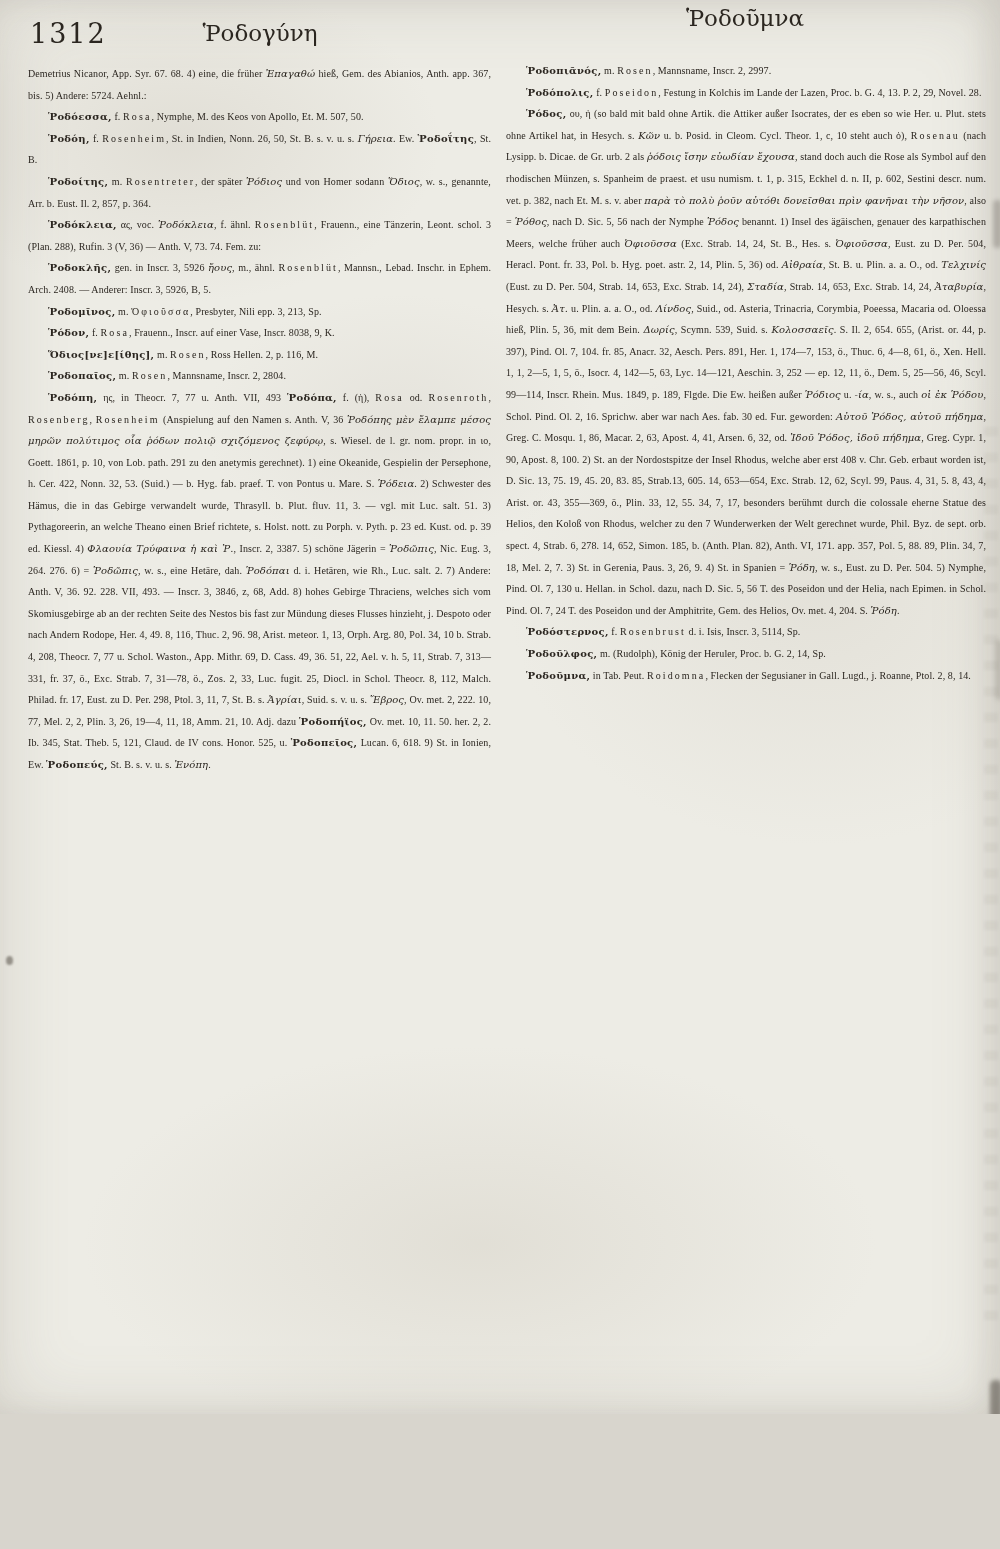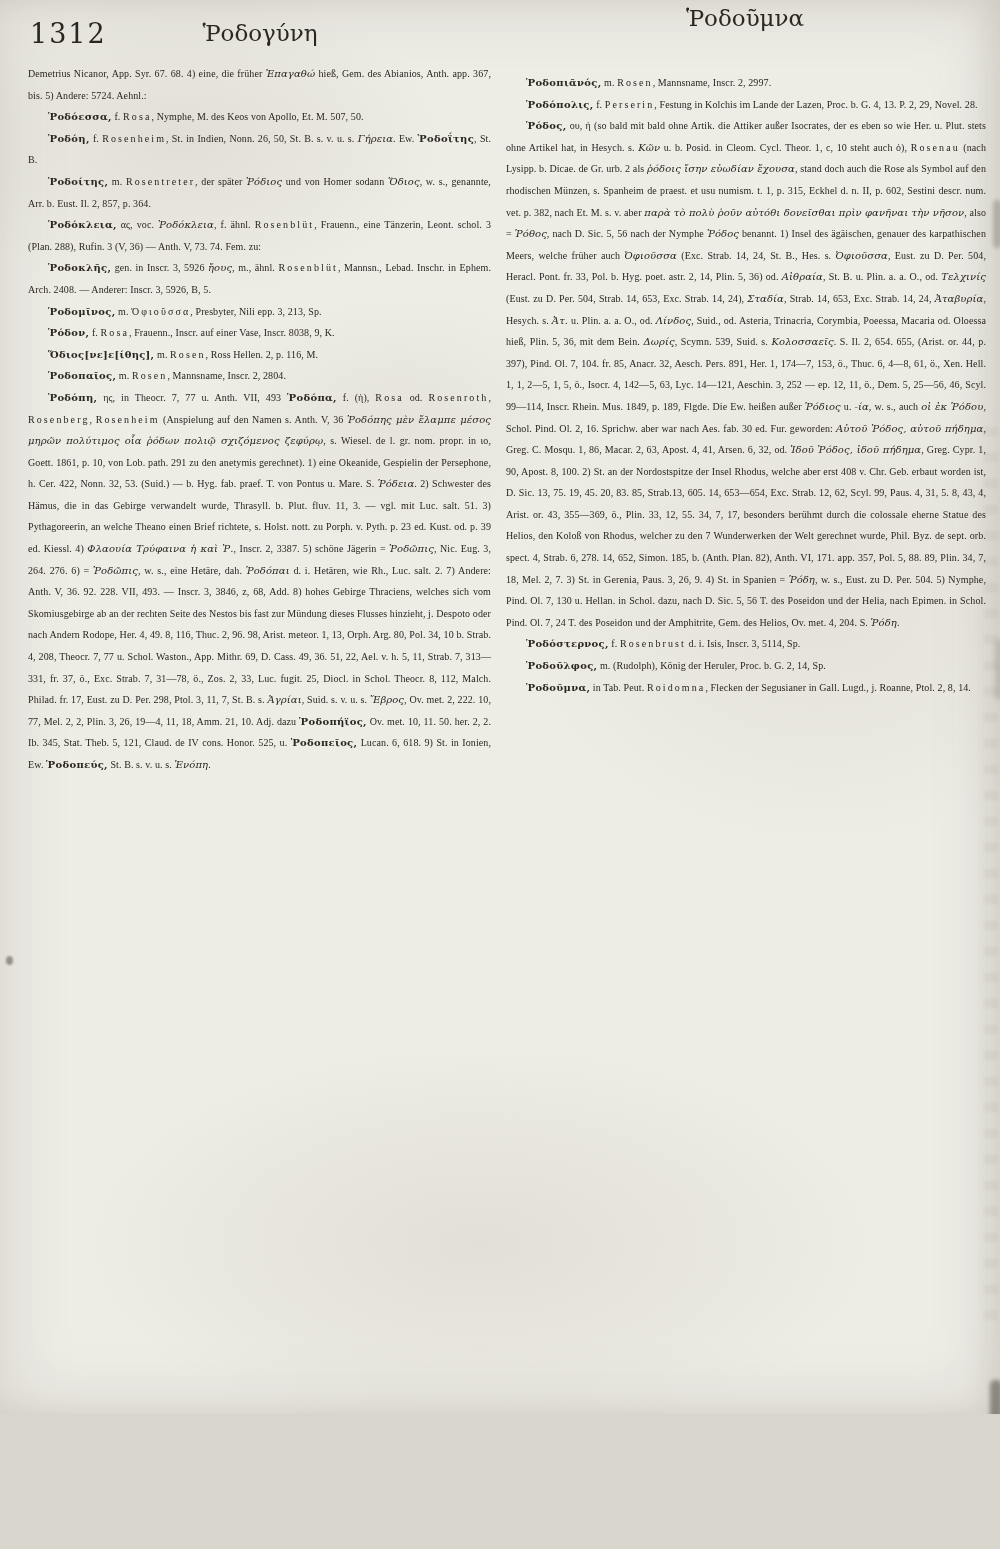--- a/index.html
+++ b/index.html
@@ -35,21 +35,21 @@
   .head-left  { left: 60px;  top: 20px; width: 400px; }
   .head-right { left: 505px; top: 5px;  width: 480px; }
   .column {
     position: absolute;
     text-align: justify;
     font-size: 10px;
     line-height: 21.6px;
     letter-spacing: 0.1px;
   }
   .column-left  { left: 28px;  top: 63px; width: 463px; }
-  .column-right { left: 506px; top: 72px; width: 480px; }
+  .column-right { left: 506px; top: 60px; width: 480px; }
   .entry { margin: 0; text-indent: 20px; }
   .entry.no-indent { text-indent: 0; }
   .seg-b { font-weight: bold; font-family: "DejaVu Serif", serif; letter-spacing: 0.3px; }
   .seg-i { font-style: italic; font-family: "DejaVu Serif", serif; }
   .seg-s { letter-spacing: 2.1px; }
   .seg-n { }
   .artifact { position: absolute; pointer-events: none; }
   .artifact-right-top {
     right: -2px; top: 200px; width: 9px; height: 48px;
     background: #6a645c; opacity: 0.35; filter: blur(2px);
@@ -99,21 +99,21 @@
       <p class="entry"><span class="seg-b">Ῥοδόκλεια,</span><span class="seg-n"> ας, voc. </span><span class="seg-i">Ῥοδόκλεια</span><span class="seg-n">, f. ähnl. </span><span class="seg-s">Rosenblüt</span><span class="seg-n">, Frauenn., eine Tänzerin, Leont. schol. 3 (Plan. 288), Rufin. 3 (V, 36) — Anth. V, 73. 74. Fem. zu:</span></p>
       <p class="entry"><span class="seg-b">Ῥοδοκλῆς,</span><span class="seg-n"> gen. in Inscr. 3, 5926 </span><span class="seg-i">ἤους</span><span class="seg-n">, m., ähnl. </span><span class="seg-s">Rosenblüt</span><span class="seg-n">, Mannsn., Lebad. Inschr. in Ephem. Arch. 2408. — Anderer: Inscr. 3, 5926, B, 5.</span></p>
       <p class="entry"><span class="seg-b">Ῥοδομῖνος,</span><span class="seg-n"> m. </span><span class="seg-s">Ὀφιοῦσσα</span><span class="seg-n">, Presbyter, Nili epp. 3, 213, Sp.</span></p>
       <p class="entry"><span class="seg-b">Ῥόδον,</span><span class="seg-n"> f. </span><span class="seg-s">Rosa</span><span class="seg-n">, Frauenn., Inscr. auf einer Vase, Inscr. 8038, 9, K.</span></p>
       <p class="entry"><span class="seg-b">Ὅδιος[νε]ε[ίθης],</span><span class="seg-n"> m. </span><span class="seg-s">Rosen</span><span class="seg-n">, Ross Hellen. 2, p. 116, M.</span></p>
       <p class="entry"><span class="seg-b">Ῥοδοπαῖος,</span><span class="seg-n"> m. </span><span class="seg-s">Rosen</span><span class="seg-n">, Mannsname, Inscr. 2, 2804.</span></p>
       <p class="entry"><span class="seg-b">Ῥοδόπη,</span><span class="seg-n"> ης, in Theocr. 7, 77 u. Anth. VII, 493 </span><span class="seg-b">Ῥοδόπα,</span><span class="seg-n"> f. (ἡ), </span><span class="seg-s">Rosa</span><span class="seg-n"> od. </span><span class="seg-s">Rosenroth</span><span class="seg-n">, </span><span class="seg-s">Rosenberg</span><span class="seg-n">, </span><span class="seg-s">Rosenheim</span><span class="seg-n"> (Anspielung auf den Namen s. Anth. V, 36 </span><span class="seg-i">Ῥοδόπης μὲν ἔλαμπε μέσος μηρῶν πολύτιμος οἷα ῥόδων πολιῷ σχιζόμενος ζεφύρῳ</span><span class="seg-n">, s. Wiesel. de l. gr. nom. propr. in ιο, Goett. 1861, p. 10, von Lob. path. 291 zu den anetymis gerechnet). 1) eine Okeanide, Gespielin der Persephone, h. Cer. 422, Nonn. 32, 53. (Suid.) — b. Hyg. fab. praef. T. von Pontus u. Mare. S. </span><span class="seg-i">Ῥόδεια</span><span class="seg-n">. 2) Schwester des Hämus, die in das Gebirge verwandelt wurde, Thrasyll. b. Plut. fluv. 11, 3. — vgl. mit Luc. salt. 51. 3) Pythagoreerin, an welche Theano einen Brief richtete, s. Holst. nott. zu Porph. v. Pyth. p. 23 ed. Kust. od. p. 39 ed. Kiessl. 4) </span><span class="seg-i">Φλαουία Τρύφαινα ἡ καὶ Ῥ.</span><span class="seg-n">, Inscr. 2, 3387. 5) schöne Jägerin = </span><span class="seg-i">Ῥοδῶπις</span><span class="seg-n">, Nic. Eug. 3, 264. 276. 6) = </span><span class="seg-i">Ῥοδῶπις</span><span class="seg-n">, w. s., eine Hetäre, dah. </span><span class="seg-i">Ῥοδόπαι</span><span class="seg-n"> d. i. Hetären, wie Rh., Luc. salt. 2. 7) Andere: Anth. V, 36. 92. 228. VII, 493. — Inscr. 3, 3846, z, 68, Add. 8) hohes Gebirge Thraciens, welches sich vom Skomiusgebirge ab an der rechten Seite des Nestos bis fast zur Mündung dieses Flusses hinzieht, j. Despoto oder nach Andern Rodope, Her. 4, 49. 8, 116, Thuc. 2, 96. 98, Arist. meteor. 1, 13, Orph. Arg. 80, Pol. 34, 10 b. Strab. 4, 208, Theocr. 7, 77 u. Schol. Waston., App. Mithr. 69, D. Cass. 49, 36. 51, 22, Ael. v. h. 5, 11, Strab. 7, 313—331, fr. 37, ö., Exc. Strab. 7, 31—78, ö., Zos. 2, 33, Luc. fugit. 25, Diocl. in Schol. Theocr. 8, 112, Malch. Philad. fr. 17, Eust. zu D. Per. 298, Ptol. 3, 11, 7, St. B. s. </span><span class="seg-i">Ἀγρίαι</span><span class="seg-n">, Suid. s. v. u. s. </span><span class="seg-i">Ἕβρος</span><span class="seg-n">, Ov. met. 2, 222. 10, 77, Mel. 2, 2, Plin. 3, 26, 19—4, 11, 18, Amm. 21, 10.  Adj. dazu </span><span class="seg-b">Ῥοδοπήϊος,</span><span class="seg-n"> Ov. met. 10, 11. 50. her. 2, 2. Ib. 345, Stat. Theb. 5, 121, Claud. de IV cons. Honor. 525, u. </span><span class="seg-b">Ῥοδοπεῖος,</span><span class="seg-n"> Lucan. 6, 618. 9) St. in Ionien, Ew. </span><span class="seg-b">Ῥοδοπεύς,</span><span class="seg-n"> St. B. s. v. u. s. </span><span class="seg-i">Ἐνόπη</span><span class="seg-n">.</span></p>
     </div>
   <div class="column column-right" id="right-column">
       <p class="entry"><span class="seg-b">Ῥοδοπιᾶνός,</span><span class="seg-n"> m. </span><span class="seg-s">Rosen</span><span class="seg-n">, Mannsname, Inscr. 2, 2997.</span></p>
-      <p class="entry"><span class="seg-b">Ῥοδόπολις,</span><span class="seg-n"> f. </span><span class="seg-s">Perserin</span><span class="seg-n">, Festung in Kolchis im Lande der Lazen, Proc. b. G. 4, 13. P. 2, 29, Novel. 28.</span></p>
+      <p class="entry"><span class="seg-b">Ῥοδόπολις,</span><span class="seg-n"> f. </span><span class="seg-s">Poseidon</span><span class="seg-n">, Festung in Kolchis im Lande der Lazen, Proc. b. G. 4, 13. P. 2, 29, Novel. 28.</span></p>
       <p class="entry"><span class="seg-b">Ῥόδος,</span><span class="seg-n"> ου, ἡ (so bald mit bald ohne Artik. die Attiker außer Isocrates, der es eben so wie Her. u. Plut. stets ohne Artikel hat, in Hesych. s. </span><span class="seg-i">Κῶν</span><span class="seg-n"> u. b. Posid. in Cleom. Cycl. Theor. 1, c, 10 steht auch ὁ), </span><span class="seg-s">Rosenau</span><span class="seg-n"> (nach Lysipp. b. Dicae. de Gr. urb. 2 als </span><span class="seg-i">ῥόδοις ἴσην εὐωδίαν ἔχουσα</span><span class="seg-n">, stand doch auch die Rose als Symbol auf den rhodischen Münzen, s. Spanheim de praest. et usu numism. t. 1, p. 315, Eckhel d. n. II, p. 602, Sestini descr. num. vet. p. 382, nach Et. M. s. v. aber </span><span class="seg-i">παρὰ τὸ πολὺ ῥοῦν αὐτόθι δονεῖσθαι πρὶν φανῆναι τὴν νῆσον</span><span class="seg-n">, also = </span><span class="seg-i">Ῥόθος</span><span class="seg-n">, nach D. Sic. 5, 56 nach der Nymphe </span><span class="seg-i">Ῥόδος</span><span class="seg-n"> benannt. 1) Insel des ägäischen, genauer des karpathischen Meers, welche früher auch </span><span class="seg-i">Ὀφιοῦσσα</span><span class="seg-n"> (Exc. Strab. 14, 24, St. B., Hes. s. </span><span class="seg-i">Ὀφιοῦσσα</span><span class="seg-n">, Eust. zu D. Per. 504, Heracl. Pont. fr. 33, Pol. b. Hyg. poet. astr. 2, 14, Plin. 5, 36) od. </span><span class="seg-i">Αἰθραία</span><span class="seg-n">, St. B. u. Plin. a. a. O., od. </span><span class="seg-i">Τελχινίς</span><span class="seg-n"> (Eust. zu D. Per. 504, Strab. 14, 653, Exc. Strab. 14, 24), </span><span class="seg-i">Σταδία</span><span class="seg-n">, Strab. 14, 653, Exc. Strab. 14, 24, </span><span class="seg-i">Ἀταβυρία</span><span class="seg-n">, Hesych. s. </span><span class="seg-i">Ἀτ.</span><span class="seg-n"> u. Plin. a. a. O., od. </span><span class="seg-i">Λίνδος</span><span class="seg-n">, Suid., od. Asteria, Trinacria, Corymbia, Poeessa, Macaria od. Oloessa hieß, Plin. 5, 36, mit dem Bein. </span><span class="seg-i">Δωρίς</span><span class="seg-n">, Scymn. 539, Suid. s. </span><span class="seg-i">Κολοσσαεῖς</span><span class="seg-n">. S. Il. 2, 654. 655, (Arist. or. 44, p. 397), Pind. Ol. 7, 104. fr. 85, Anacr. 32, Aesch. Pers. 891, Her. 1, 174—7, 153, ö., Thuc. 6, 4—8, 61, ö., Xen. Hell. 1, 1, 2—5, 1, 5, ö., Isocr. 4, 142—5, 63, Lyc. 14—121, Aeschin. 3, 252 — ep. 12, 11, ö., Dem. 5, 25—56, 46, Scyl. 99—114, Inscr. Rhein. Mus. 1849, p. 189, Flgde. Die Ew. heißen außer </span><span class="seg-i">Ῥόδιος</span><span class="seg-n"> u. </span><span class="seg-i">-ία</span><span class="seg-n">, w. s., auch </span><span class="seg-i">οἱ ἐκ Ῥόδου</span><span class="seg-n">, Schol. Pind. Ol. 2, 16. Sprichw. aber war nach Aes. fab. 30 ed. Fur. geworden: </span><span class="seg-i">Αὐτοῦ Ῥόδος, αὐτοῦ πήδημα</span><span class="seg-n">, Greg. C. Mosqu. 1, 86, Macar. 2, 63, Apost. 4, 41, Arsen. 6, 32, od. </span><span class="seg-i">Ἰδοῦ Ῥόδος, ἰδοῦ πήδημα</span><span class="seg-n">, Greg. Cypr. 1, 90, Apost. 8, 100. 2) St. an der Nordostspitze der Insel Rhodus, welche aber erst 408 v. Chr. Geb. erbaut worden ist, D. Sic. 13, 75. 19, 45. 20, 83. 85, Strab.13, 605. 14, 653—654, Exc. Strab. 12, 62, Scyl. 99, Paus. 4, 31, 5. 8, 43, 4, Arist. or. 43, 355—369, ö., Plin. 33, 12, 55. 34, 7, 17, besonders berühmt durch die colossale eherne Statue des Helios, den Koloß von Rhodus, welcher zu den 7 Wunderwerken der Welt gerechnet wurde, Phil. Byz. de sept. orb. spect. 4, Strab. 6, 278. 14, 652, Simon. 185, b. (Anth. Plan. 82), Anth. VI, 171. app. 357, Pol. 5, 88. 89, Plin. 34, 7, 18, Mel. 2, 7. 3) St. in Gerenia, Paus. 3, 26, 9. 4) St. in Spanien = </span><span class="seg-i">Ῥόδη</span><span class="seg-n">, w. s., Eust. zu D. Per. 504. 5) Nymphe, Pind. Ol. 7, 130 u. Hellan. in Schol. dazu, nach D. Sic. 5, 56 T. des Poseidon und der Helia, nach Epimen. in Schol. Pind. Ol. 7, 24 T. des Poseidon und der Amphitrite, Gem. des Helios, Ov. met. 4, 204. S. </span><span class="seg-i">Ῥόδη</span><span class="seg-n">.</span></p>
       <p class="entry"><span class="seg-b">Ῥοδόστερνος,</span><span class="seg-n"> f. </span><span class="seg-s">Rosenbrust</span><span class="seg-n"> d. i. Isis, Inscr. 3, 5114, Sp.</span></p>
       <p class="entry"><span class="seg-b">Ῥοδοῦλφος,</span><span class="seg-n"> m. (Rudolph), König der Heruler, Proc. b. G. 2, 14, Sp.</span></p>
       <p class="entry"><span class="seg-b">Ῥοδοῦμνα,</span><span class="seg-n"> in Tab. Peut. </span><span class="seg-s">Roidomna</span><span class="seg-n">, Flecken der Segusianer in Gall. Lugd., j. Roanne, Ptol. 2, 8, 14.</span></p>
     </div>
 
   <div class="artifact artifact-right-top"></div>
   <div class="artifact artifact-right-mid"></div>
   <div class="artifact artifact-ghost-margin"></div>
   <div class="artifact artifact-right-bottom"></div>

